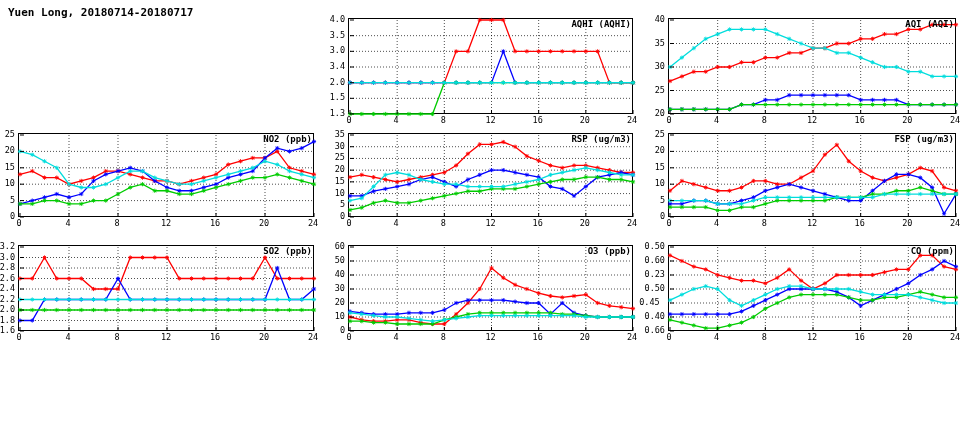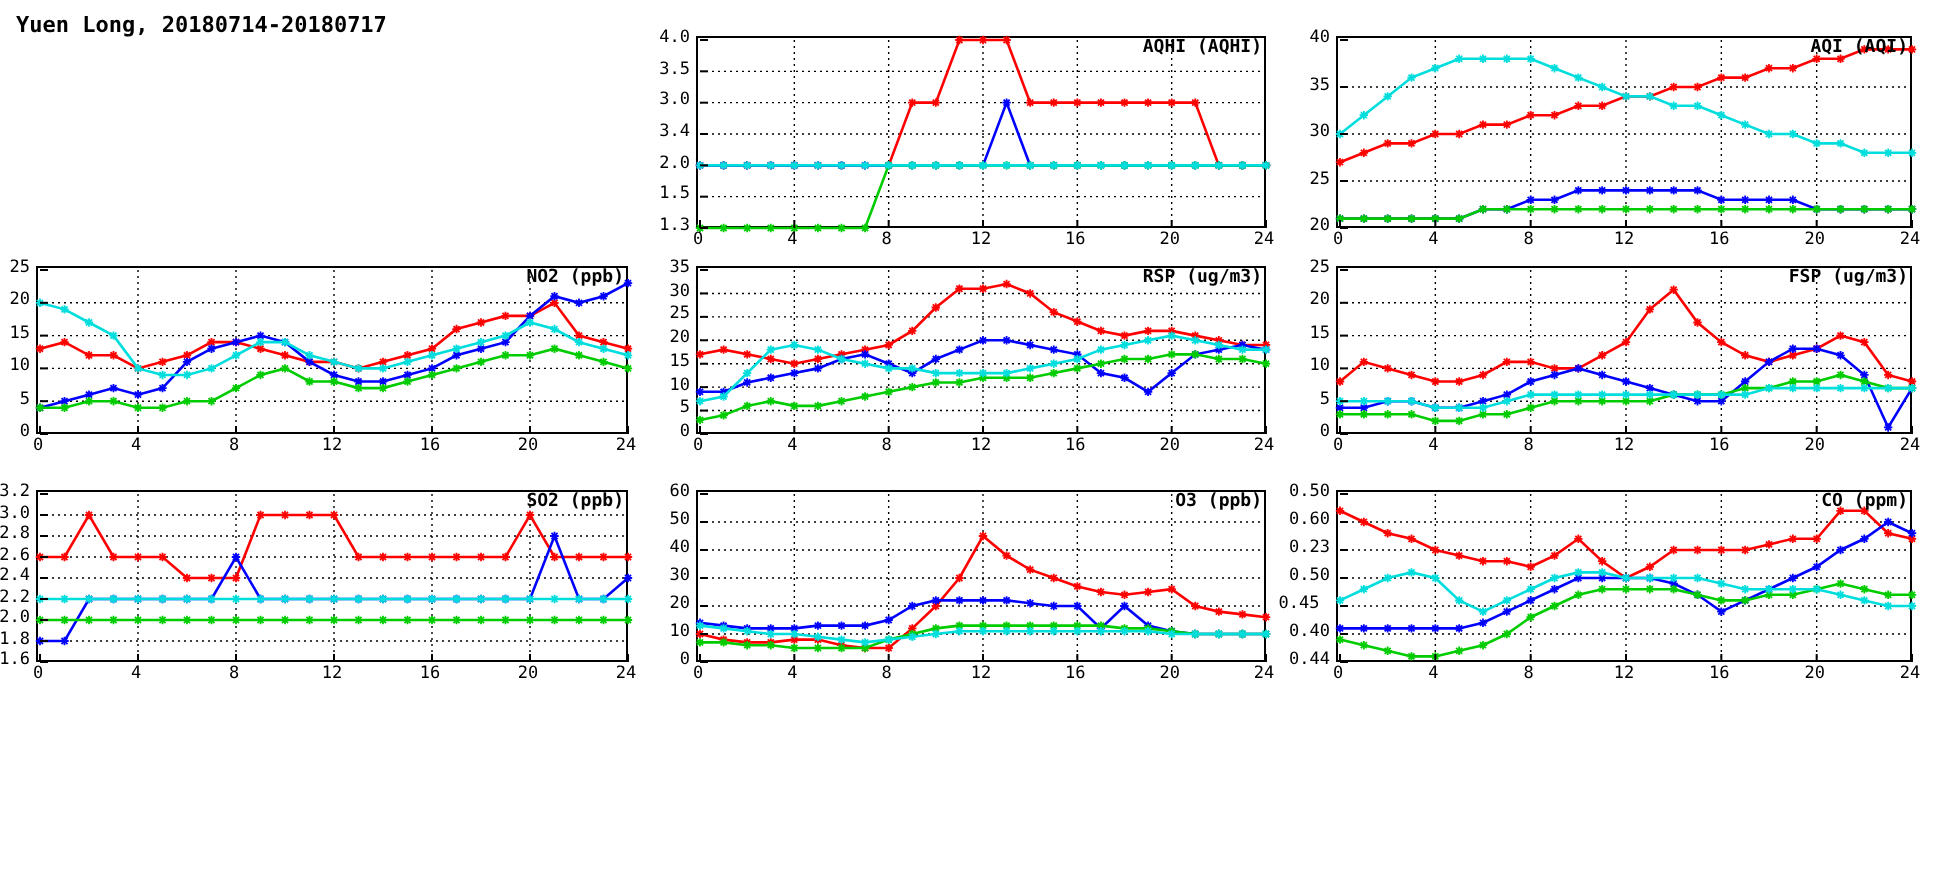--- a/index.html
+++ b/index.html
@@ -1192,21 +1192,21 @@
         </svg>
       </div>
       <div class="ptitle" style="right: 2px; top: 1px;">CO (ppm)</div>
       <div class="xlab" style="left: -11px; top: 87px; width: 24px;">0</div>
       <div class="xlab" style="left: 36.6667px; top: 87px; width: 24px;">4</div>
       <div class="xlab" style="left: 84.3333px; top: 87px; width: 24px;">8</div>
       <div class="xlab" style="left: 132px; top: 87px; width: 24px;">12</div>
       <div class="xlab" style="left: 179.667px; top: 87px; width: 24px;">16</div>
       <div class="xlab" style="left: 227.333px; top: 87px; width: 24px;">20</div>
       <div class="xlab" style="left: 275px; top: 87px; width: 24px;">24</div>
-      <div class="ylab" style="left: -34px; top: 80px; width: 31px;">0.44</div>
+      <div class="ylab" style="left: -34px; top: 80px; width: 31px;">0.66</div>
       <div class="ylab" style="left: -34px; top: 66px; width: 31px;">0.40</div>
       <div class="ylab" style="left: -34px; top: 52px; width: 31px; text-align: center;">0.45</div>
       <div class="ylab" style="left: -34px; top: 38px; width: 31px;">0.50</div>
       <div class="ylab" style="left: -34px; top: 24px; width: 31px;">0.23</div>
       <div class="ylab" style="left: -34px; top: 10px; width: 31px;">0.60</div>
       <div class="ylab" style="left: -34px; top: -4px; width: 31px;">0.50</div>
     </div>
   </div>
 
 </body></html>

